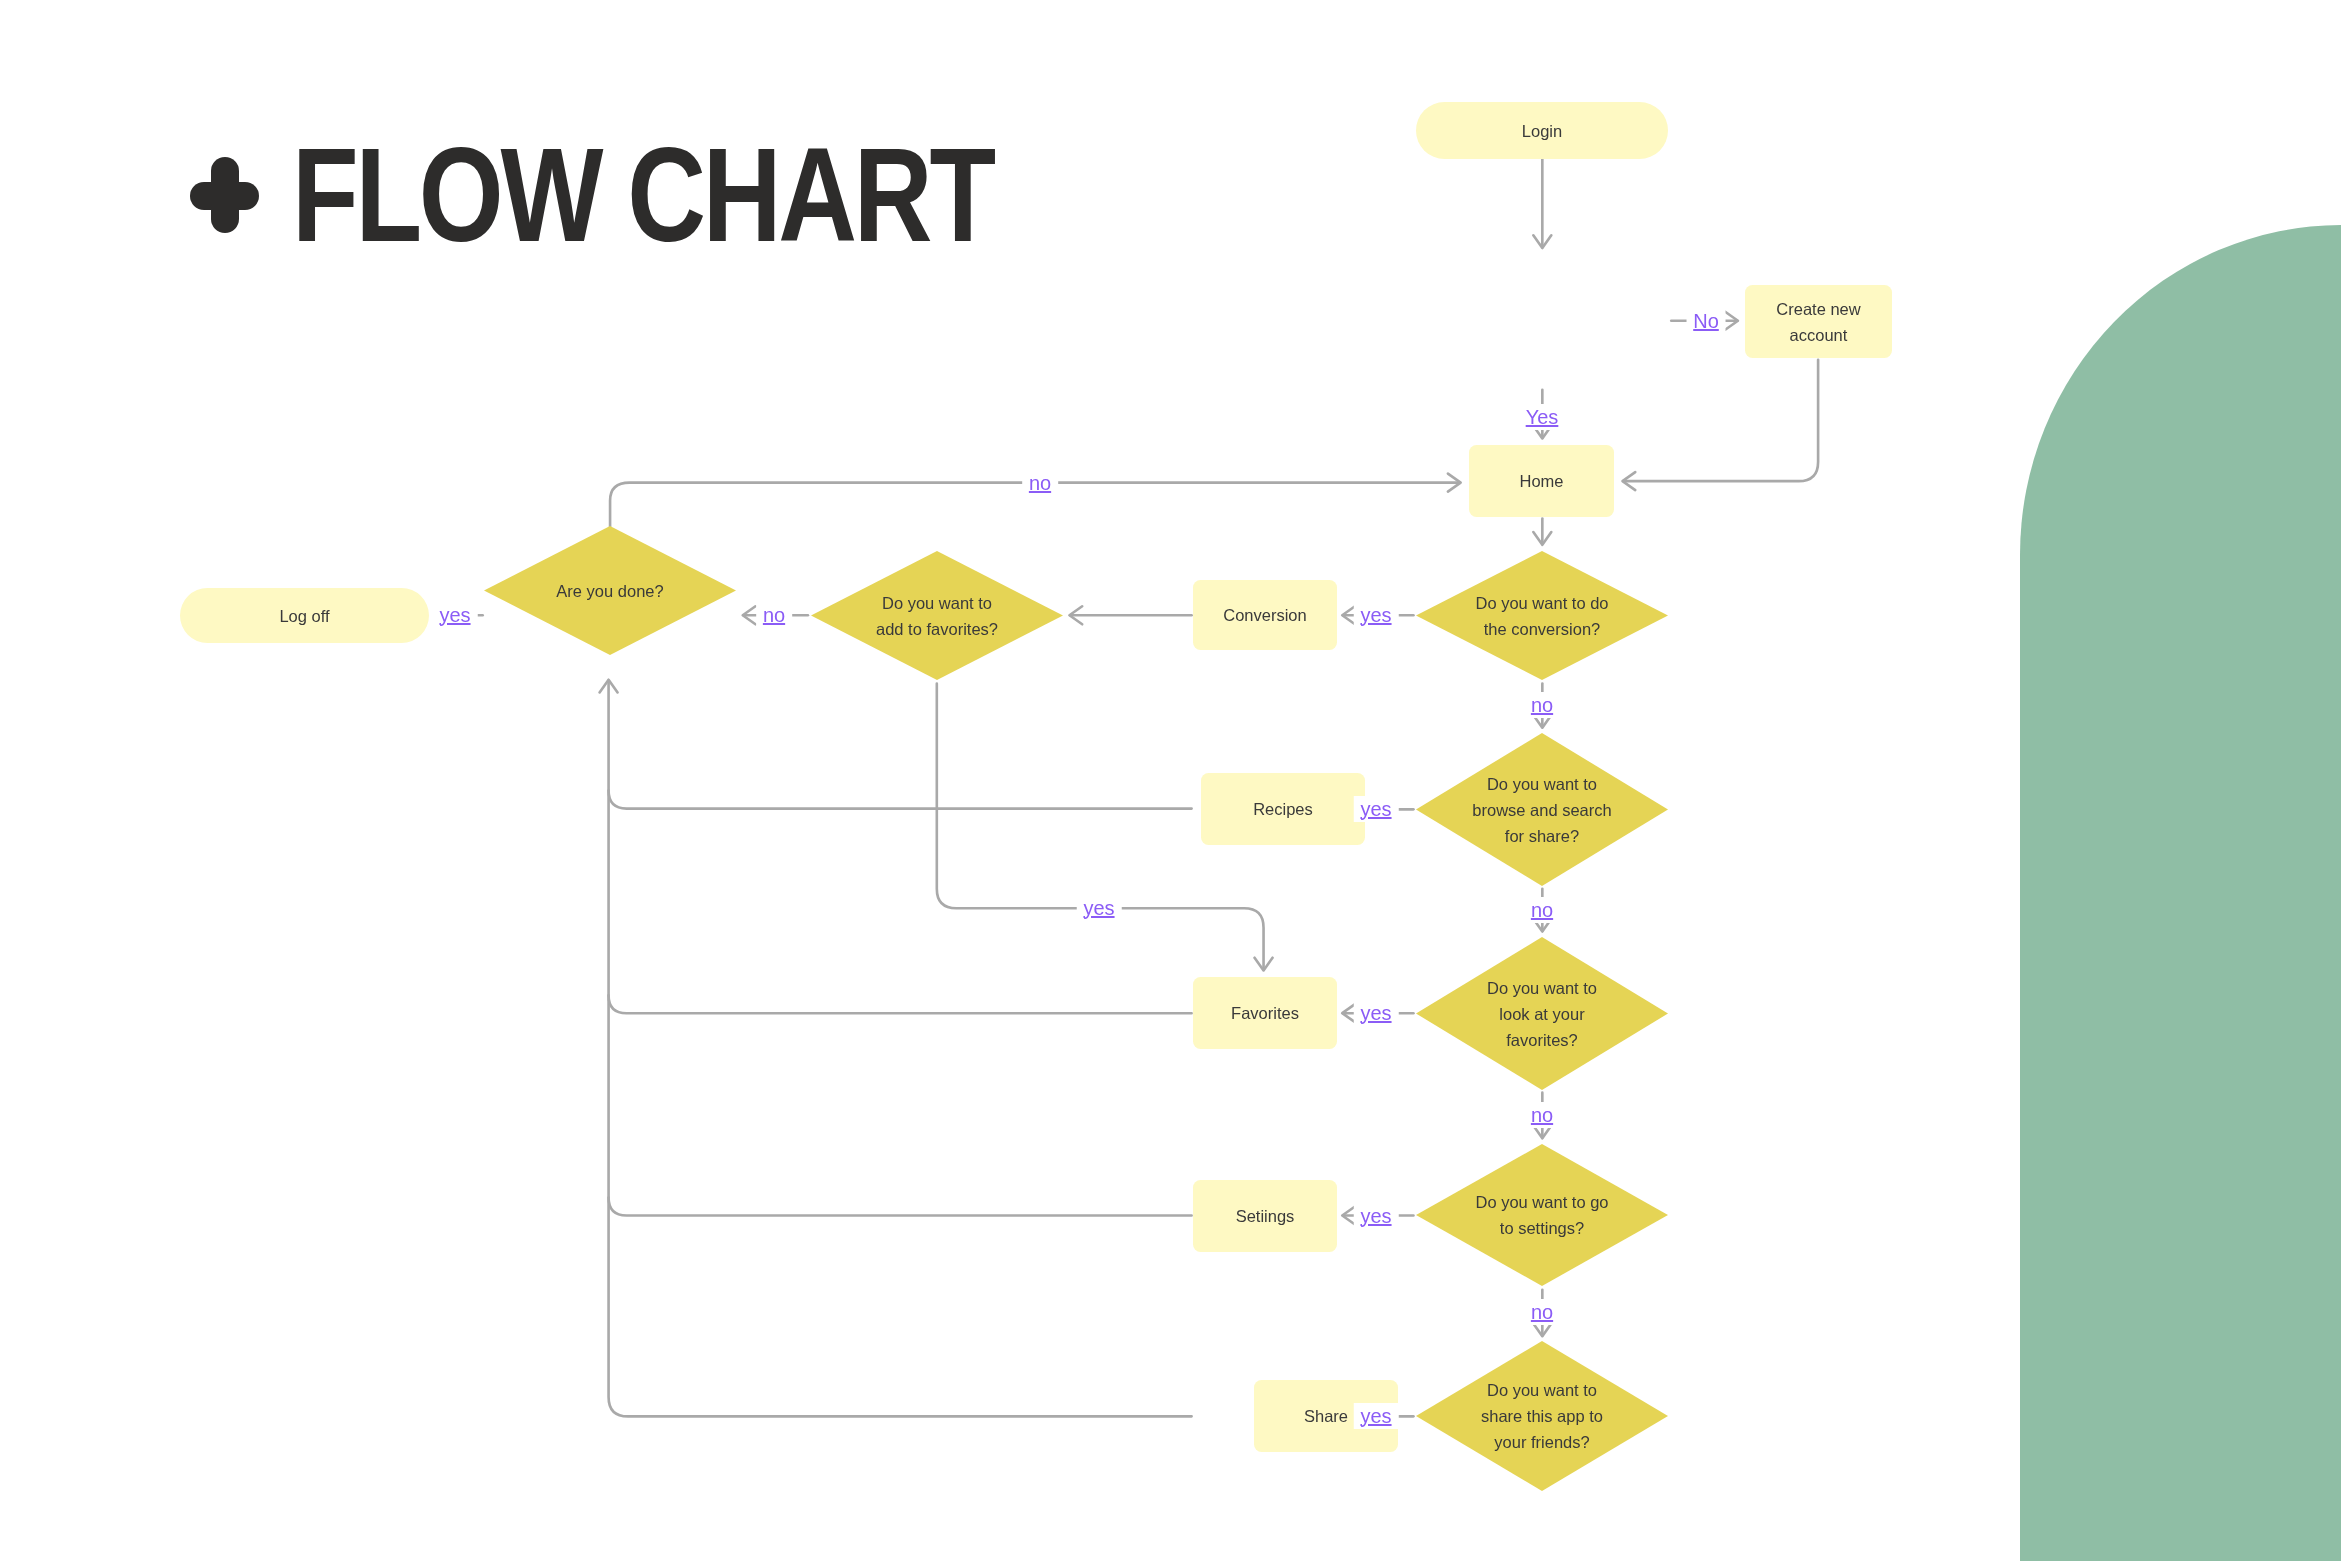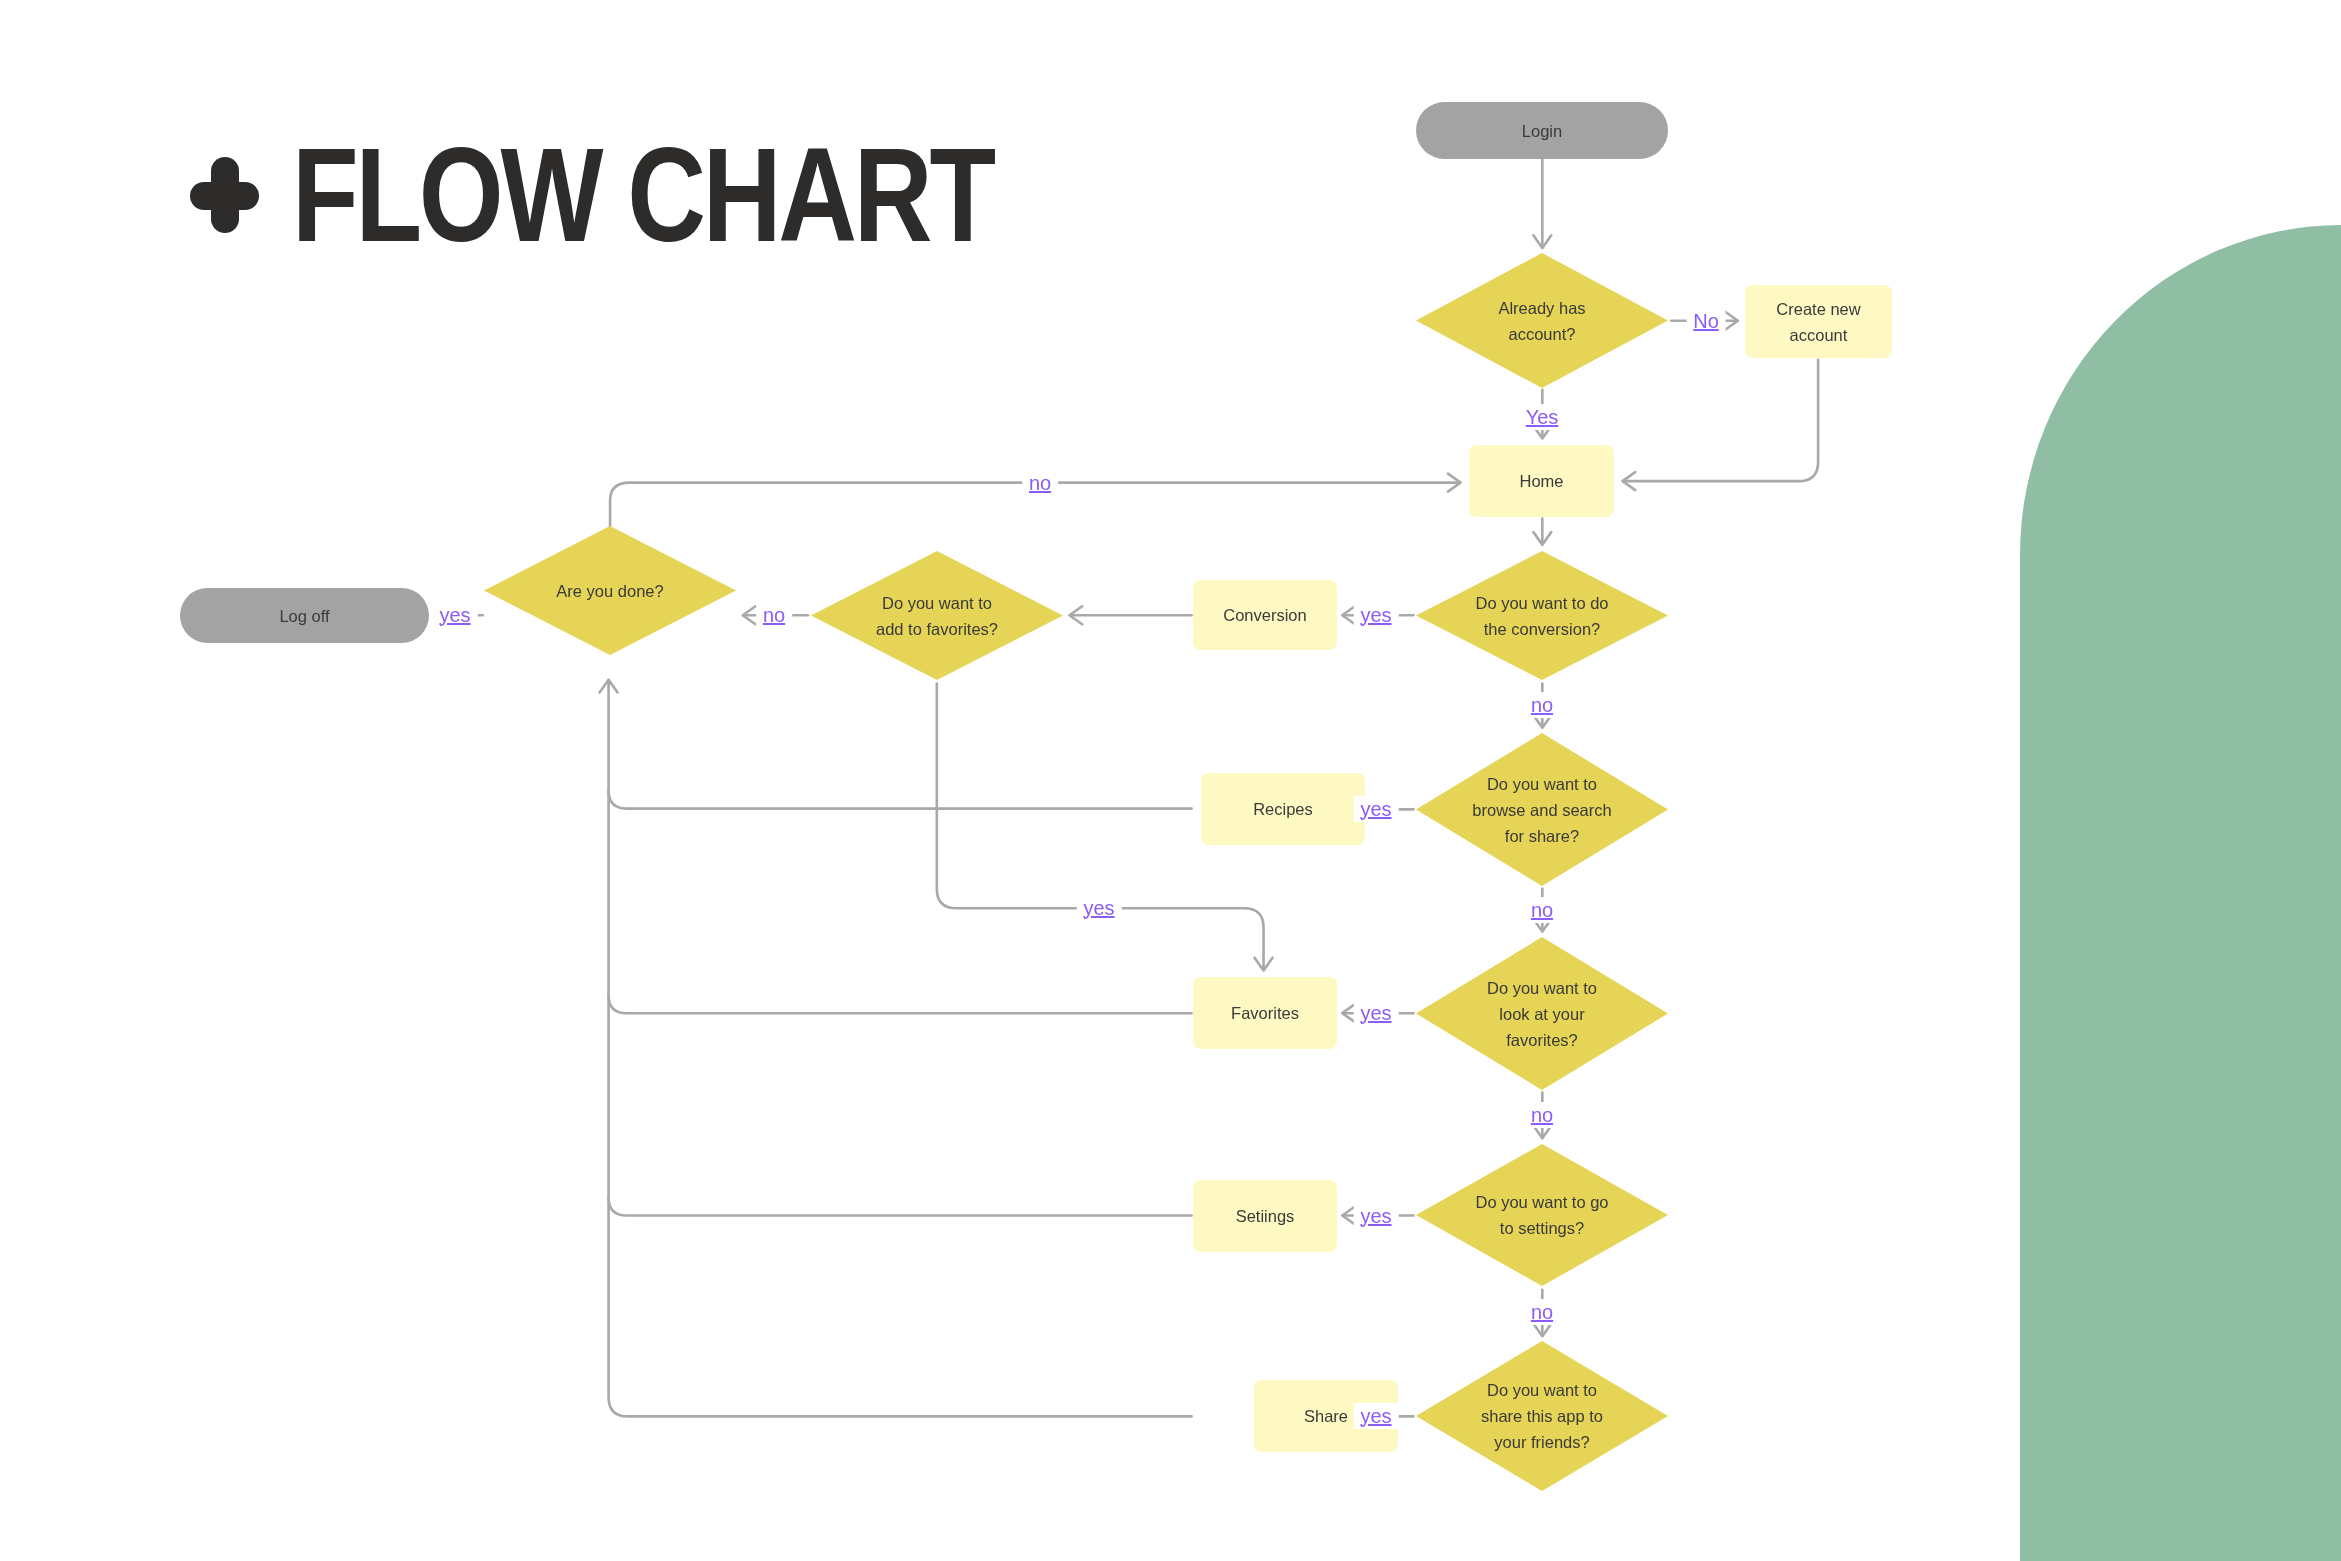--- a/index.html
+++ b/index.html
@@ -12,21 +12,21 @@
   .plus .vbar,.plus .hbar{position:absolute;background:#2D2C2B;border-radius:14.2px;}
   .plus .vbar{left:21px;top:0;width:28px;height:76px;}
   .plus .hbar{left:0;top:25px;width:69px;height:28px;}
   .title-text{font-size:124px;font-weight:900;color:#2D2C2B;line-height:1;letter-spacing:-3.7px;
               transform:scaleX(.88) scaleY(1.08);transform-origin:left center;white-space:nowrap;}
 
   
   .node{position:absolute;display:flex;align-items:center;justify-content:center;
         text-align:center;font-size:16.5px;color:#3A3A3A;}
   .node .ln{display:block;line-height:26px;}
-  .terminator{background:#a3a3a3;border-radius:28.5px;align-items:center;}
+  .terminator{background:#fef9c3;border-radius:28.5px;align-items:center;}
   .process{background:#fef9c3;border-radius:7.5px;}
   .decision{background:#E5D455;clip-path:polygon(50% 0,100% 50%,50% 100%,0 50%);}
 
   
   #wires{position:absolute;left:0;top:0;}
   .elabel{position:absolute;transform:translate(-50%,-50%);background:#FFFFFF;
           padding:1.5px 6.7px;font-size:20px;color:#8b5cf6;white-space:nowrap;text-decoration:underline;}
 
   
   #corner{position:absolute;left:2020px;top:225px;width:322px;height:1336px;
@@ -97,26 +97,20 @@
       <div class="vbar"></div>
         <div class="hbar"></div>
     </div>
     <div class="title-text">FLOW CHART</div>
   </div>
 
   <div class="node terminator" style="left:1416px;top:102px;width:252px;height:57px;">
     <span class="ln">Login</span>
   </div>
 
-  <div class="node decision" style="left:1416px;top:253px;width:252px;height:135px;">
-    <div>
-      <span class="ln">Already has</span>
-      <span class="ln">account?</span>
-    </div>
-  </div>
 
   <div class="node process" style="left:1745px;top:285px;width:147px;height:73px;">
     <div>
       <span class="ln">Create new</span>
       <span class="ln">account</span>
     </div>
   </div>
 
   <div class="node process" style="left:1469px;top:445px;width:145px;height:72px;">
     <span class="ln">Home</span>

